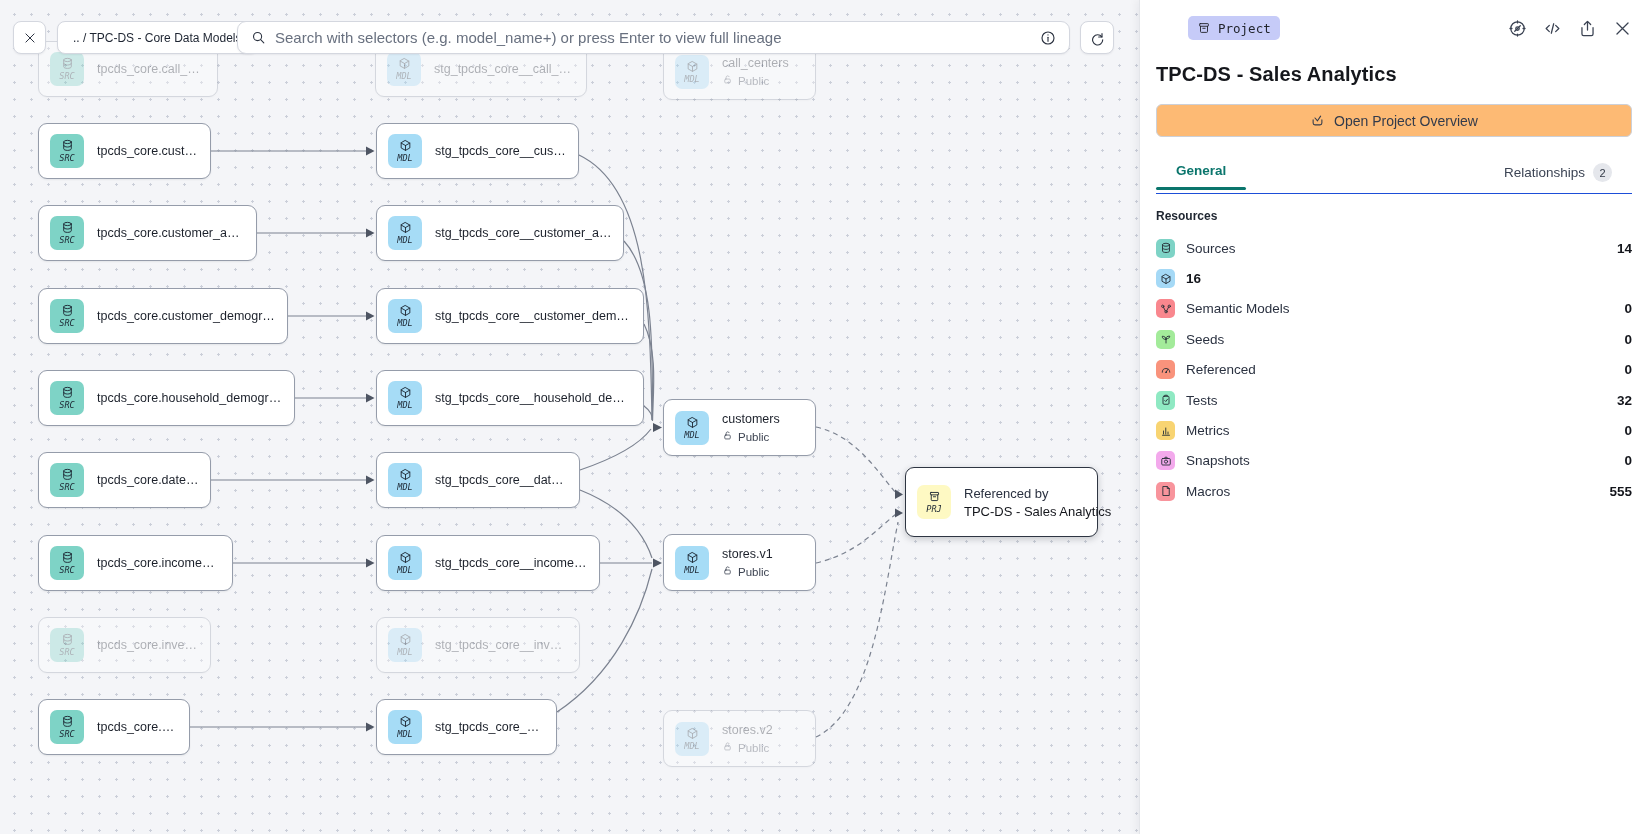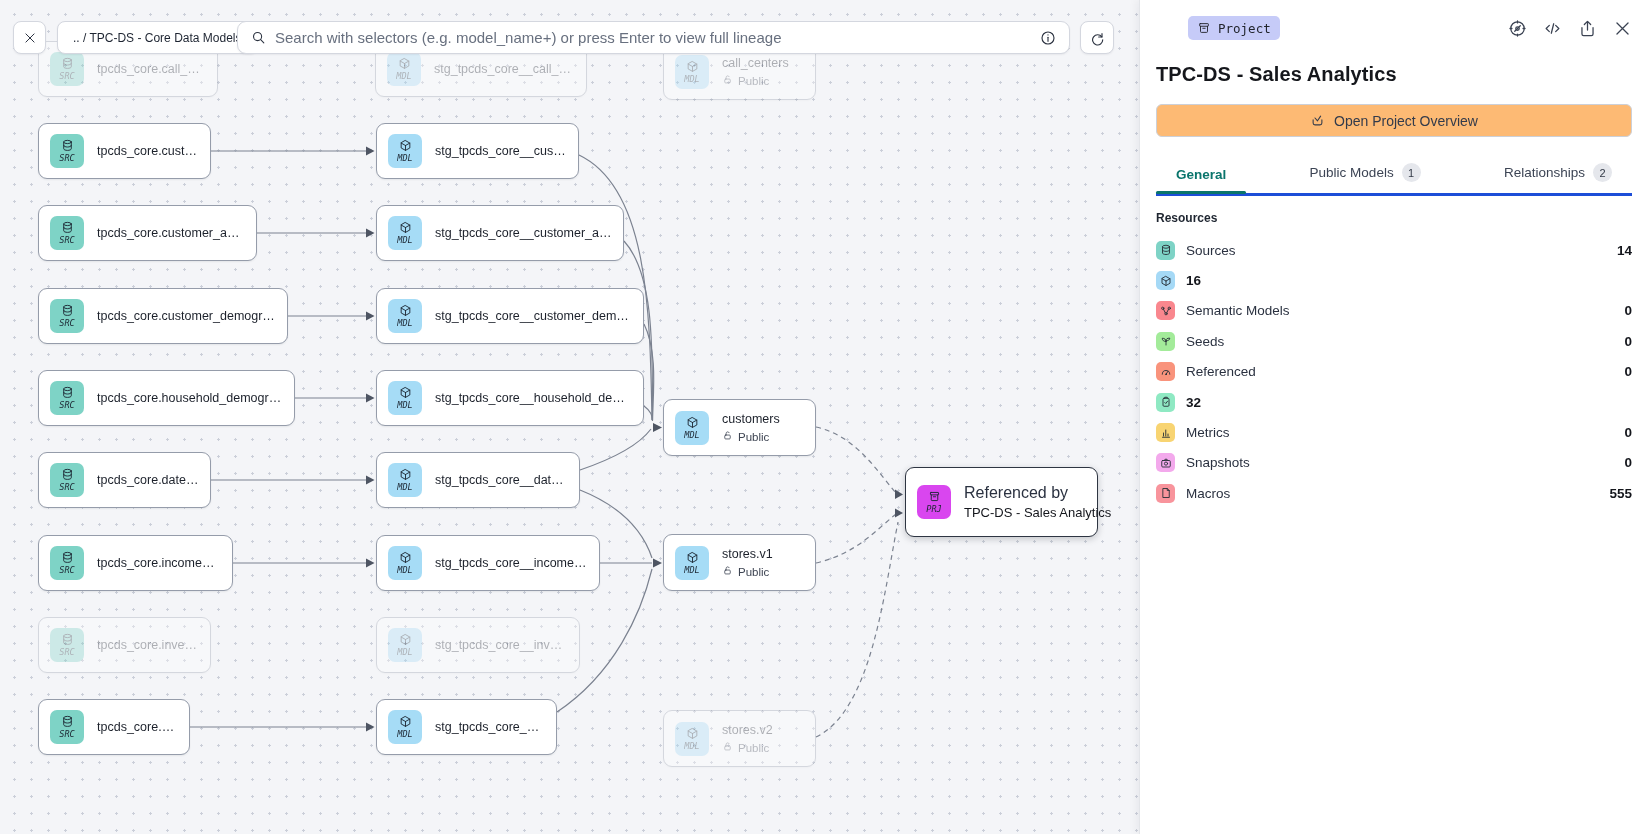--- a/index.html
+++ b/index.html
@@ -22,21 +22,21 @@
   .badge { width:34px; height:34px; border-radius:7px; flex:0 0 auto; color:#1c2733;
     display:flex; flex-direction:column; align-items:center; justify-content:center;font-style:italic; }
   .badge svg { width:13px; height:13px; stroke:currentColor; fill:none;
     stroke-width:1.7; stroke-linecap:round; stroke-linejoin:round; }
   .badge .bt { font-family:"DejaVu Sans Mono", monospace; font-size:8.5px; line-height:1; margin-top:2px; }
   .ncol { min-width:0; display:flex; flex-direction:column; justify-content:center; }
   .lbl { font-size:12.5px; color:#1c212b; white-space:nowrap; overflow:hidden; text-overflow:ellipsis; }
   .pubrow { display:flex; align-items:center; gap:5px; font-size:11.5px; color:#3d4452; margin-top:4px; }
   .pubrow svg { width:11px; height:11px; stroke:#3d4452; fill:none; stroke-width:1.7;
     stroke-linecap:round; stroke-linejoin:round; }
-  .prj-sub { font-size:16px; color:#2a3140; }
+  .prj-sub { font-size:13px; color:#2a3140; }
   .prj-lbl { font-size:13px; color:#14161c; margin-top:3px; white-space:nowrap; }
 
   
   .tpill { position:absolute; top:21px; z-index:10; background:#fff; border:1px solid #d4d7df;
     border-radius:8px; box-shadow:0 1px 2px rgba(20,24,34,.06); display:flex;
     align-items:center; justify-content:center; color:#2b3240; }
   .tpill svg { stroke:#2b3240; fill:none; stroke-width:1.7; stroke-linecap:round; stroke-linejoin:round; }
   #close-btn { left:13px; width:33px; height:33px; cursor:pointer; }
   #crumb { left:57px; height:33px; padding:0 15px; font-size:12px; color:#1d2431; cursor:pointer; }
   #searchbar { left:237px; width:833px; height:33px; border-radius:9px; padding:0 13px;
@@ -59,22 +59,22 @@
   .hicon { width:19px; height:19px; cursor:pointer; }
   .hicon svg { width:19px; height:19px; stroke:#3a4252; fill:none; stroke-width:1.6;
     stroke-linecap:round; stroke-linejoin:round; }
   .title { font-size:20px; font-weight:700; color:#15171c; margin-top:23px; letter-spacing:.1px; }
   .subtitle { font-size:11.5px; color:#2c323e; margin-top:7px; }
   .overview-btn { margin-top:18px; height:33px; width:100%; border:1px solid #ccd0d8; border-radius:6px;
     background:#fdba74; display:flex; align-items:center; justify-content:center; gap:9px;
     font-size:14px; color:#333b4b; cursor:pointer; font-family:"Liberation Sans", sans-serif; }
   .overview-btn svg { width:15px; height:15px; stroke:#333b4b; fill:none; stroke-width:1.7;
     stroke-linecap:round; stroke-linejoin:round; }
-  .tabs { display:flex; align-items:flex-end; justify-content:space-between;
-    border-bottom:3px solid #1d4ed8; margin-top:17px; }
+  .tabs { display:flex; align-items:flex-start; justify-content:space-between;
+    border-bottom:1px solid #1d4ed8; margin-top:17px; }
   .tab { display:flex; gap:8px; align-items:center; padding:9px 20px 11px; font-size:13.5px;
     color:#3c4454; cursor:pointer; position:relative; }
   .tab.active { color:#0a756c; font-weight:700; }
   .tab.active::after { content:""; position:absolute; left:0; right:0; bottom:-1px; height:3px;
     background:#0a756c; border-radius:2px; }
   .tab-badge { background:#e5e7ec; color:#333a47; border-radius:50%; min-width:19px; height:19px;
     font-size:11px; font-weight:400; display:flex; align-items:center; justify-content:center; }
   .resources-heading { margin-top:15px; font-size:12px; font-weight:700; color:#1e2530; }
   #res-list { margin-top:10px; }
   .res-row { display:flex; align-items:center; height:30.4px; gap:11px; cursor:pointer; }
@@ -422,21 +422,21 @@
           <div class="pubrow">
             <span><svg viewBox="0 0 24 24">
                 <rect x="6" y="11" width="12" height="8.5" rx="2"></rect>
                 <path d="M9 11 V7.5 a3.5 3.5 0 0 1 6.6-1.6"></path>
               </svg></span>
             <span>Public</span>
           </div>
         </div>
       </div>
       <div class="node selected" style="left: 905px; top: 467px; width: 193px; height: 70px;">
-        <div class="badge" style="background:#d946ef">
+        <div class="badge" style="background:#fef9c3">
           <svg viewBox="0 0 24 24">
             <rect x="4.5" y="4.5" width="15" height="4.5" rx="1"></rect>
             <path d="M6 9 v9 a1.5 1.5 0 0 0 1.5 1.5 h9 A1.5 1.5 0 0 0 18 18 V9"></path>
             <path d="M10 12.5 h4"></path>
           </svg>
       <span class="bt">PRJ</span>
         </div>
         <div class="ncol">
           <div class="prj-sub">Referenced by</div>
       <div class="prj-lbl">TPC-DS - Sales Analytics</div>
@@ -519,24 +519,20 @@
       <path d="M8 8 l4 4.5 L17 5"></path>
       </svg>
     <span>Open Project Overview</span>
   </button>
 
   <div class="tabs" id="tabs">
       <div class="tab active">
         <span>General</span>
       </div>
       <div class="tab">
-        <span>Public Models</span>
-        <span class="tab-badge">1</span>
-      </div>
-      <div class="tab">
         <span>Relationships</span>
         <span class="tab-badge">2</span>
       </div>
     </div>
 
   <div class="resources-heading">Resources</div>
   <div id="res-list">
       <div class="res-row">
         <span class="res-ico" style="background:#7ed3c6">
           <svg viewBox="0 0 24 24">
@@ -592,20 +588,21 @@
     <span class="res-count">0</span>
       </div>
       <div class="res-row">
         <span class="res-ico" style="background:#8fe9c3">
           <svg viewBox="0 0 24 24">
             <rect x="6" y="4.5" width="12" height="16" rx="2"></rect>
             <path d="M9.5 4.5 v-2 h5 v2"></path>
             <path d="M9.5 13 l2 2 3.5-4.5"></path>
           </svg>
         </span>
+    <span class="res-label">Tests</span>
     <span class="res-count">32</span>
       </div>
       <div class="res-row">
         <span class="res-ico" style="background:#f8d472">
           <svg viewBox="0 0 24 24">
             <path d="M7 18 v-6 M11.5 18 V6 M16 18 v-4"></path>
             <path d="M5 20.5 h14"></path>
           </svg>
         </span>
     <span class="res-label">Metrics</span>

